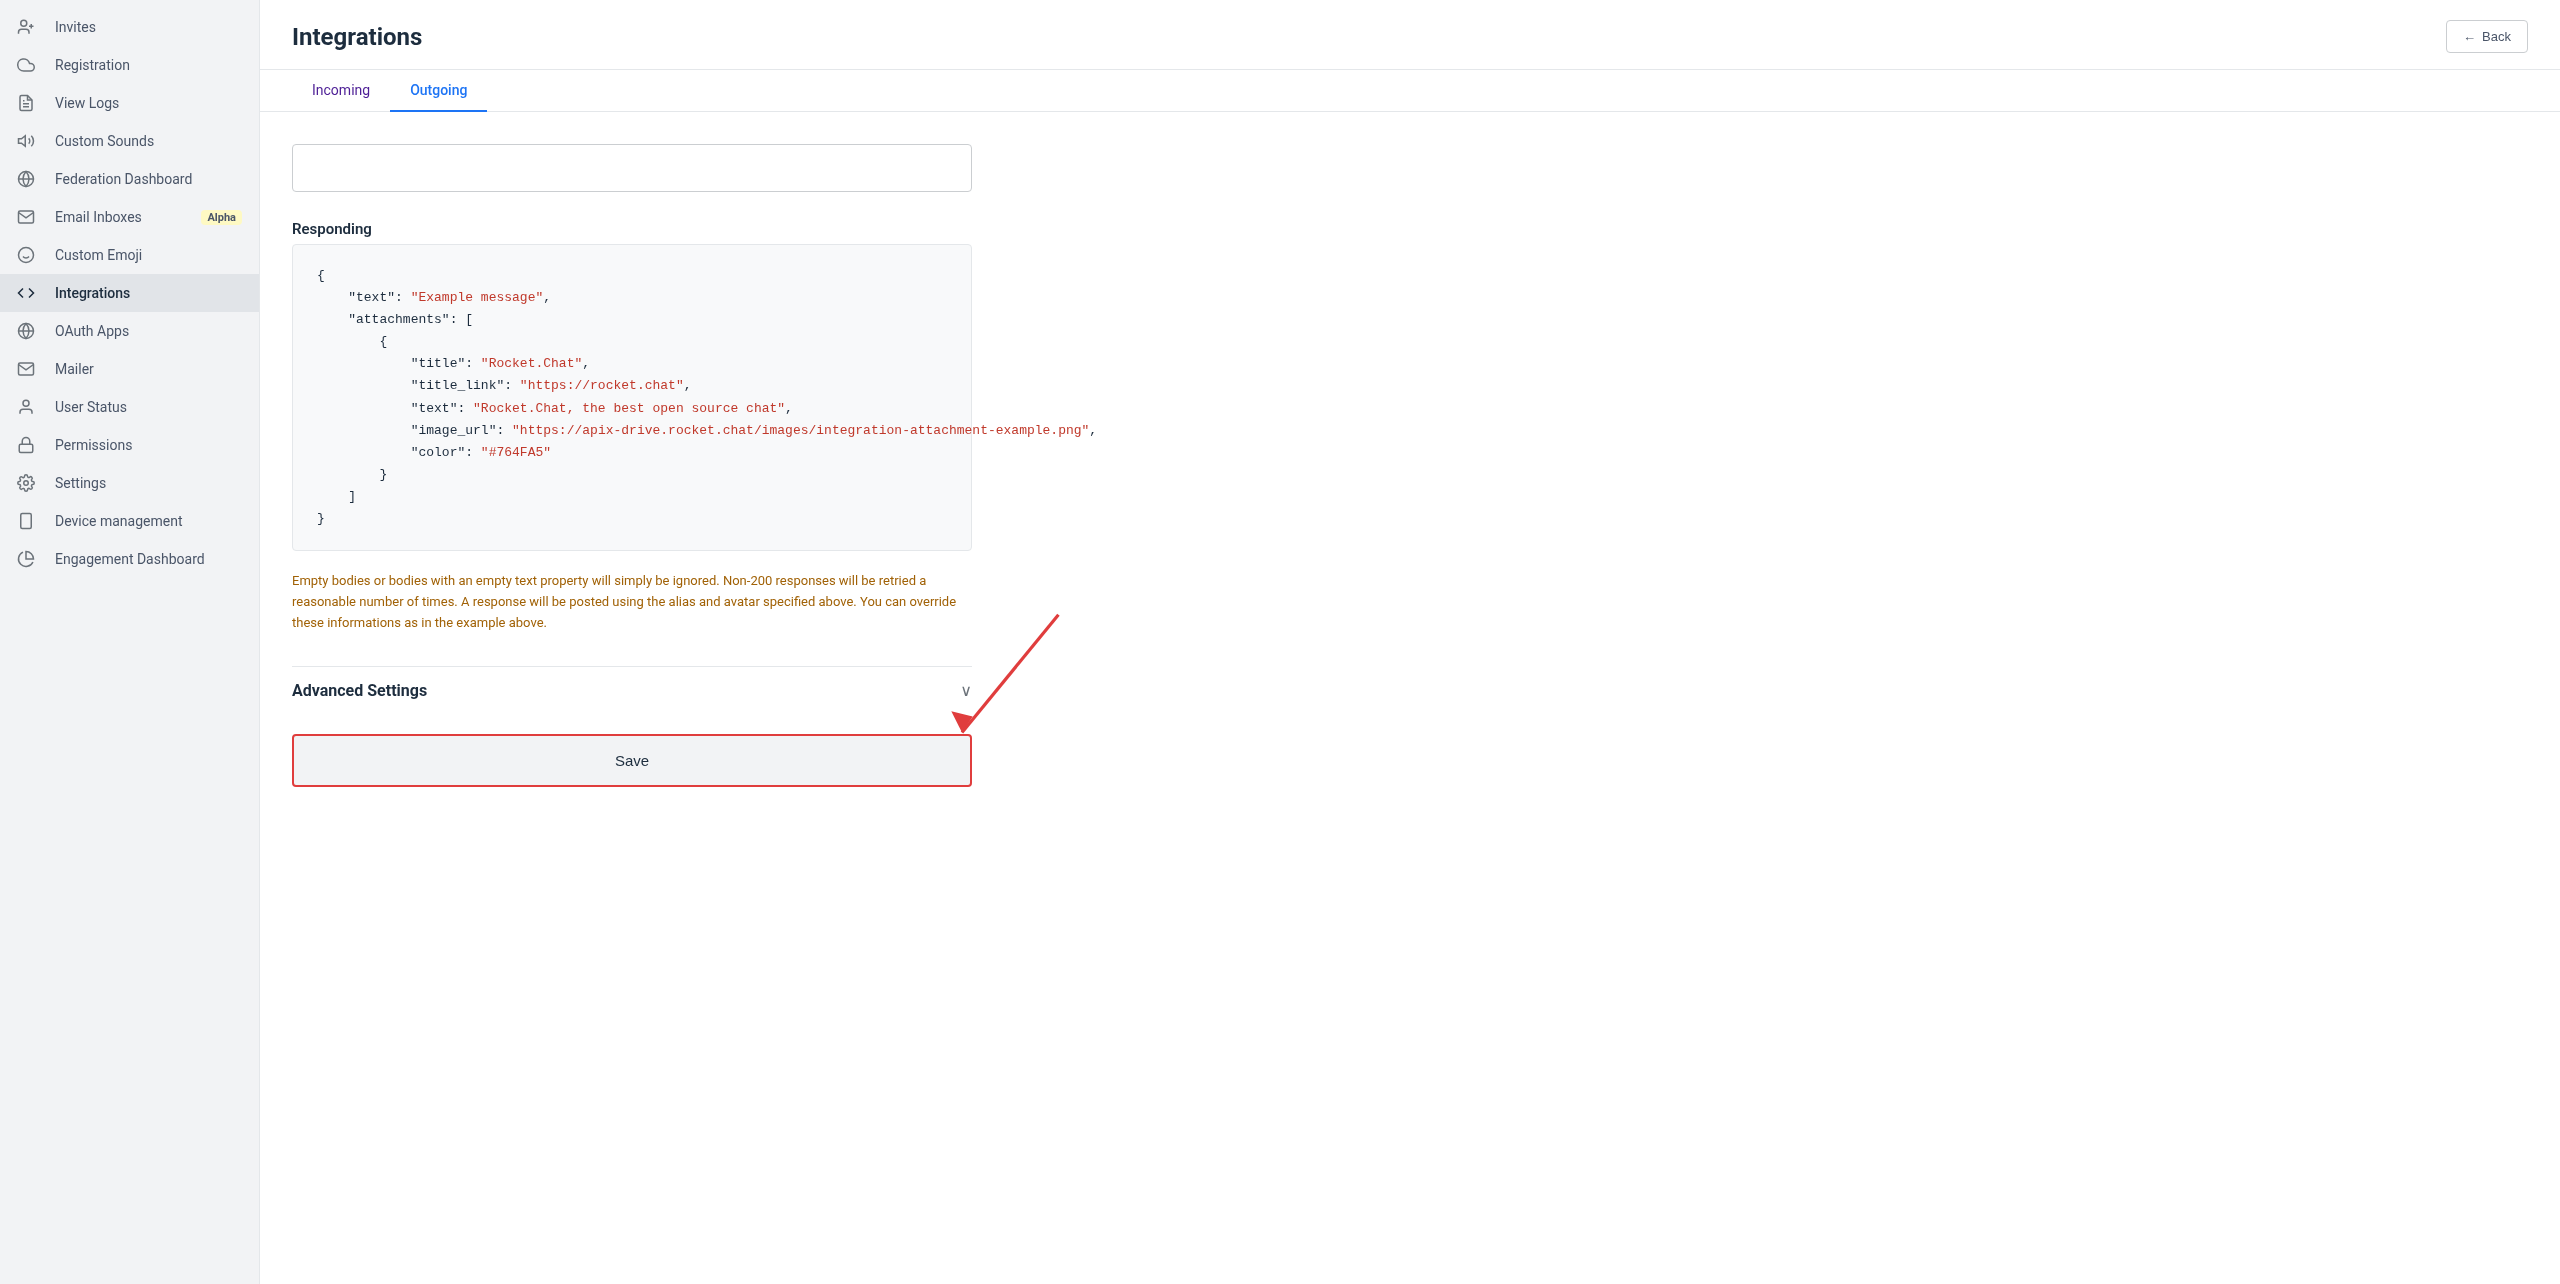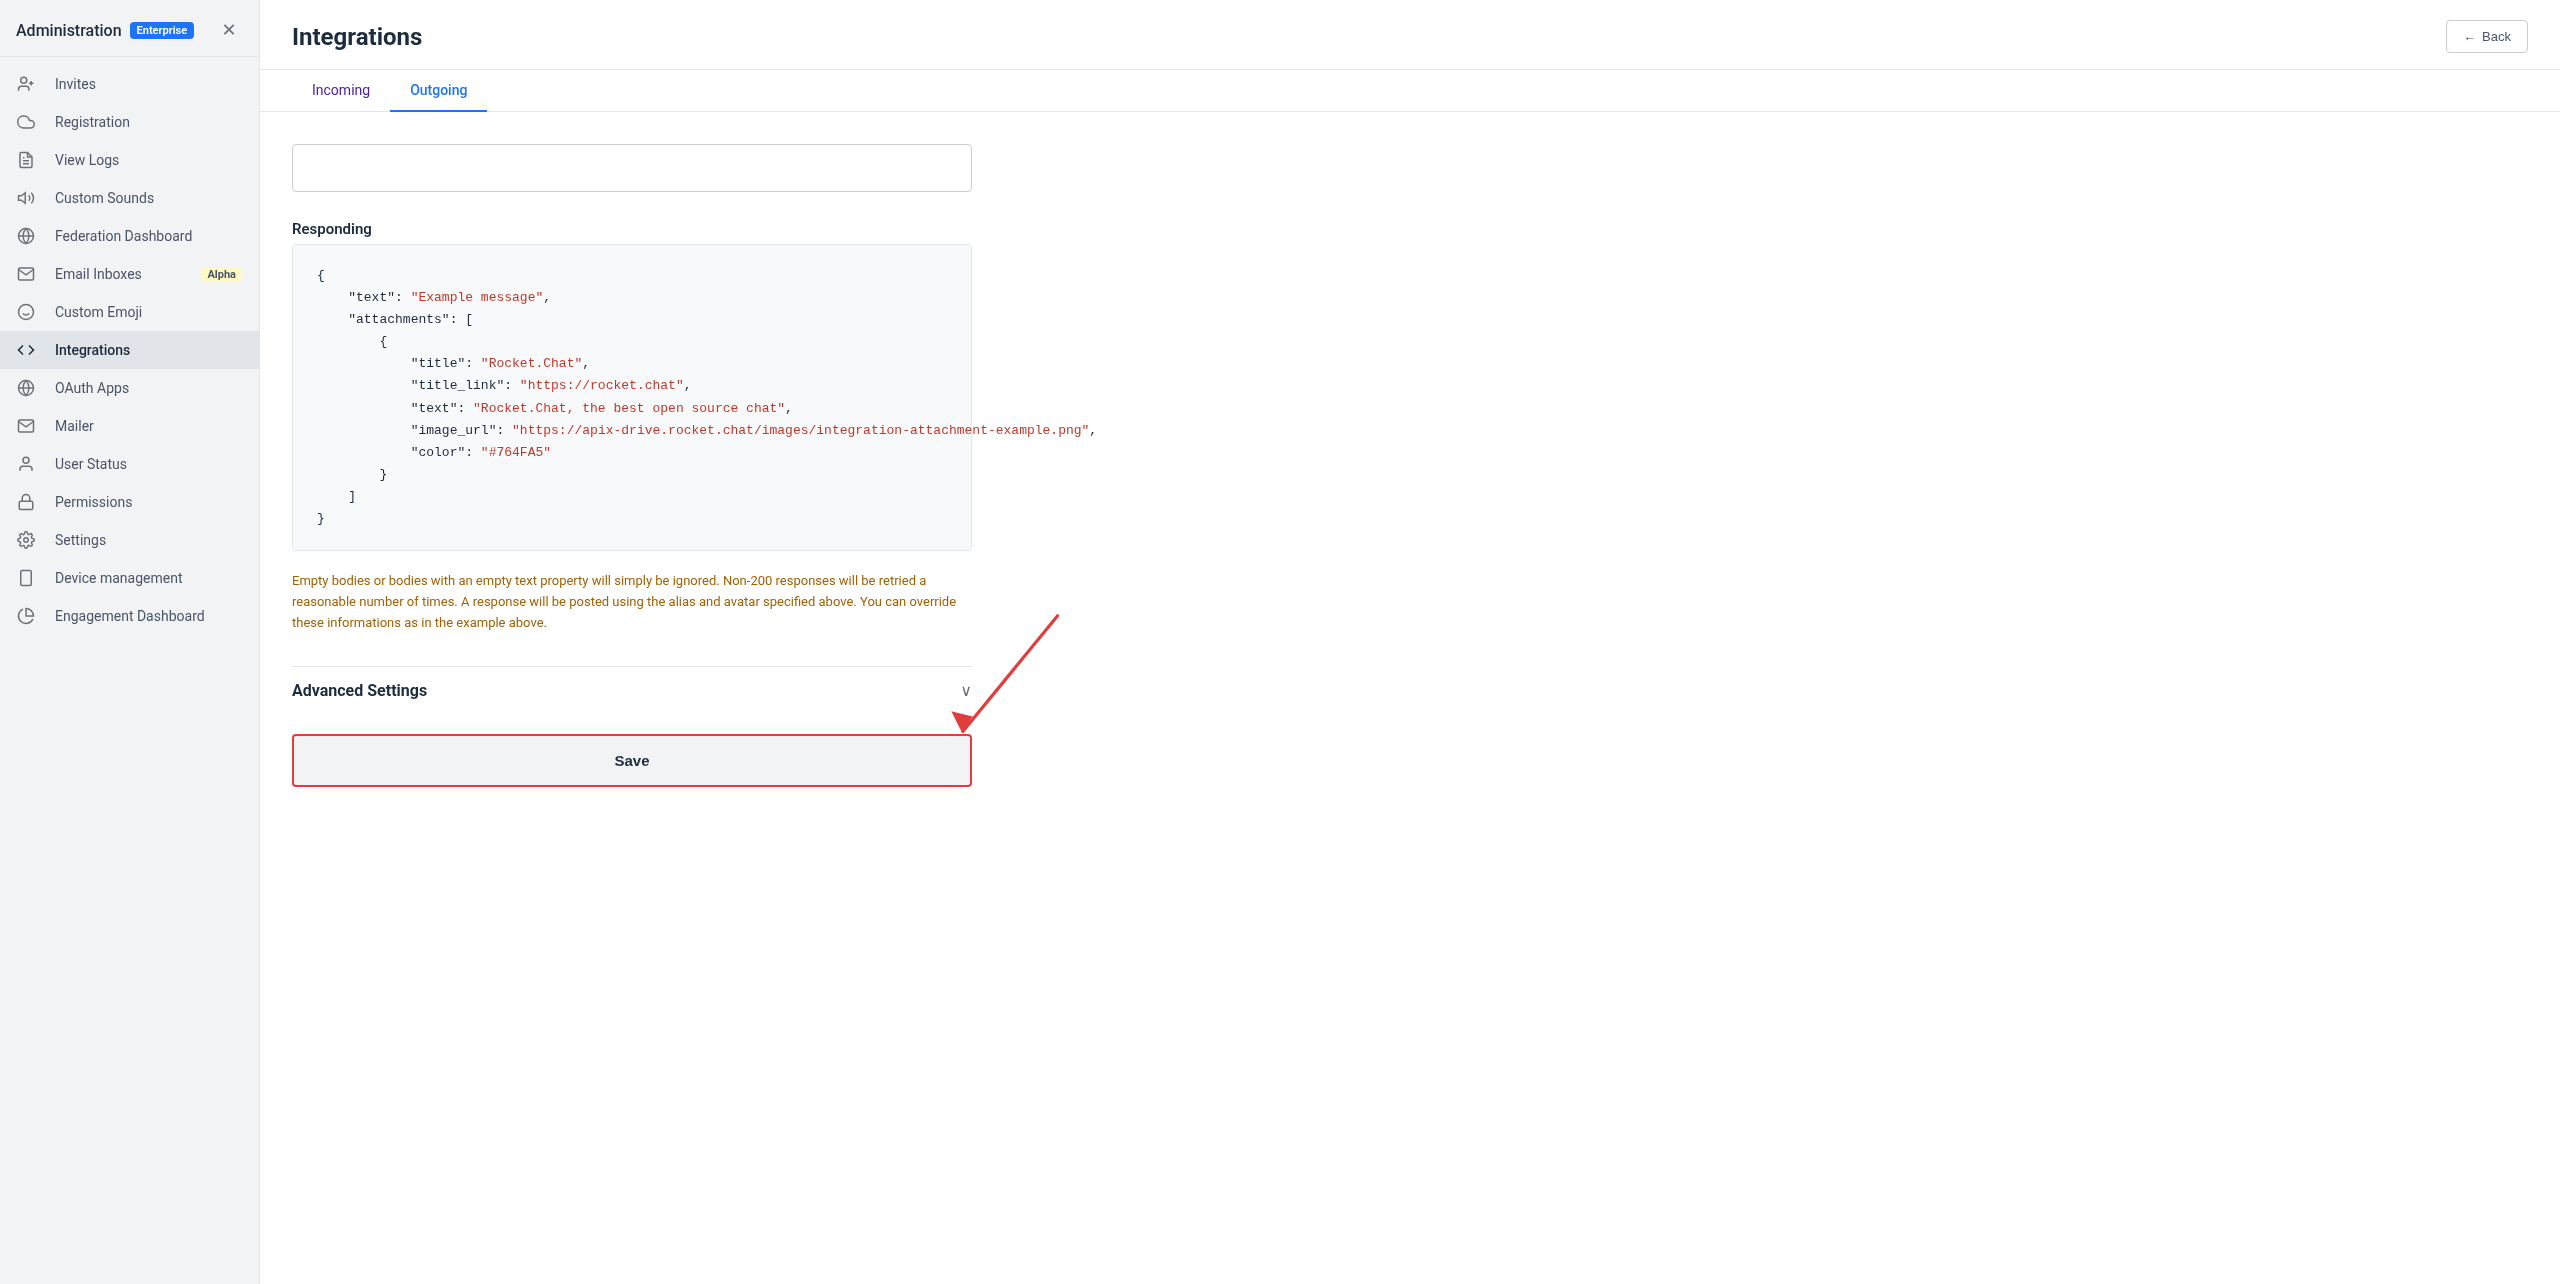--- a/index.html
+++ b/index.html
@@ -217,21 +217,21 @@
       position: relative;
       max-width: 680px;
     }
     .save-btn {
       width: 100%;
       padding: 16px;
       background: #f2f3f5;
       border: 2px solid #e03d3d;
       border-radius: 4px;
       font-size: 15px;
-      font-weight: 700;
+      font-weight: 400;
       color: #1d2d3e;
       cursor: pointer;
       text-align: center;
     }
 
     
     .annotation-arrow {
       position: absolute;
       top: -120px;
       right: -80px;
@@ -240,27 +240,20 @@
       pointer-events: none;
     }
 
     
     svg { display: inline-block; vertical-align: middle; }
   </style>
 </head>
 <body>
 
 <div class="sidebar">
-  <div class="sidebar-header">
-    <div class="sidebar-title">
-      <span>Administration</span>
-      <span class="enterprise-badge">Enterprise</span>
-    </div>
-    <button class="close-btn">✕</button>
-  </div>
   <nav class="sidebar-nav">
 
     <div class="nav-item">
       <svg class="nav-icon" viewBox="0 0 24 24" fill="none" stroke="currentColor" stroke-width="2">
           <path d="M16 21v-2a4 4 0 0 0-4-4H6a4 4 0 0 0-4 4v2"></path>
           <circle cx="9" cy="7" r="4"></circle>
           <line x1="19" y1="8" x2="19" y2="14"></line>
           <line x1="22" y1="11" x2="16" y2="11"></line>
         </svg>
       <span>Invites</span>

